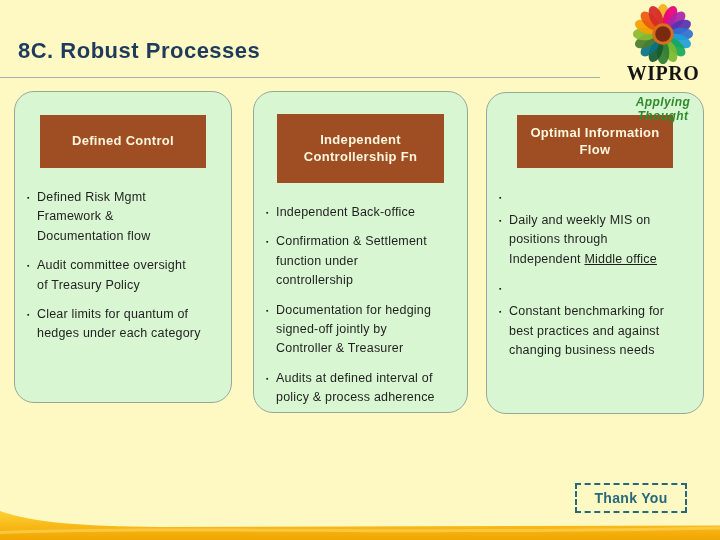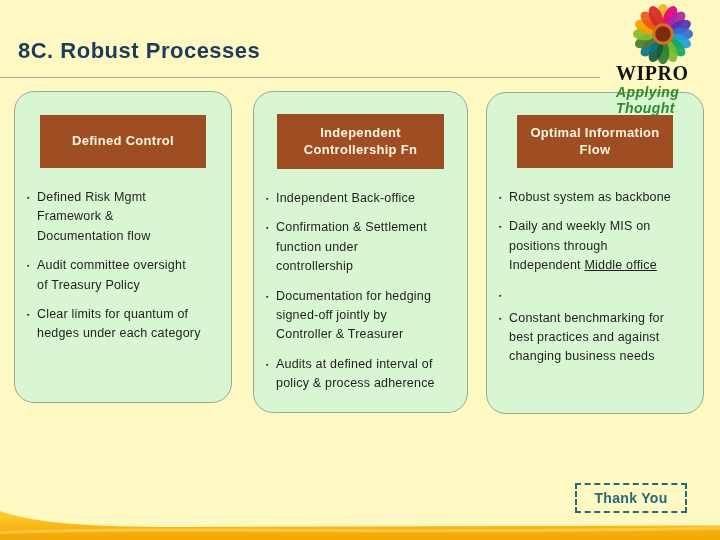--- a/index.html
+++ b/index.html
@@ -12,51 +12,51 @@
     position:absolute; left:18px; top:38px;
     font-size:22px; letter-spacing:0.5px;
     color:var(--title, #1e3a5c);
   }
   .title-rule {
     position:absolute; left:0; top:77px; width:600px; height:1px;
     background:var(--rule_gray, #a4adb5);
   }
   .logo {
     position:absolute; top:2px; right:10px; width:94px;
-    text-align:left; z-index:5;
+    text-align:center; z-index:5;
   }
   .logo svg { display:block; margin:0 auto; }
   .brand {
     font-family:"Liberation Serif", serif; font-weight:700;
     font-size:20px; letter-spacing:0.5px; color:#141414; line-height:1;
     margin-top:-3px;
   }
   .tagline {
-    font-size:14px; font-weight:700; font-style:italic;
-    color:var(--tagline_green, #2e8b2e); letter-spacing:0.4px; margin-top:1px;
+    font-size:12px; font-weight:700; font-style:italic;
+    color:var(--tagline_green, #2e8b2e); letter-spacing:0.4px; margin-top:12px;
   }
   .panel {
     position:absolute;
     background:var(--panel_bg, #d9f6d2);
     border:1px solid var(--panel_border, #98a898);
     border-radius:20px;
   }
   .panel-1 { left:14px;  top:91px; width:218px; height:312px; }
   .panel-2 { left:253px; top:91px; width:215px; height:322px; }
   .panel-3 { left:486px; top:92px; width:218px; height:322px; }
   .panel-header {
     background:var(--accent_brown, #9e4e22);
     color:var(--header_text, #fdf5dd);
     font-weight:700; font-size:13px; line-height:1.3; letter-spacing:0.3px;
     display:flex; align-items:center; justify-content:center;
     text-align:center; white-space:pre-line;
     margin-left:auto; margin-right:auto;
   }
   .panel-1 .panel-header { width:166px; height:53px; margin-top:23px; }
-  .panel-2 .panel-header { width:167px; height:55px; margin-top:22px; }
+  .panel-2 .panel-header { width:167px; height:69px; margin-top:22px; }
   .panel-3 .panel-header { width:156px; height:53px; margin-top:22px; }
   .bullets {
     list-style:none; margin-top:20px; padding:0 8px 0 12px;
   }
   .bullets li {
     display:flex; margin-bottom:10px;
     font-size:12.5px; line-height:1.55; letter-spacing:0.2px;
     color:var(--body_text, #1f1f1f);
   }
   .bullets .marker {
@@ -160,21 +160,20 @@
       </li>
     </ul>
   </div>
 
   <div class="panel panel-3">
     <div class="panel-header">Optimal Information
 Flow</div>
     <ul class="bullets">
       <li>
         <span class="marker">▪</span>
-        <span class="t">Robust system as backbone</span>
       </li>
       <li>
         <span class="marker">▪</span>
         <span class="t"><span>Daily and weekly MIS on
 positions through
 Independent </span><span class="u">Middle office</span></span>
       </li>
       <li>
         <span class="marker">▪</span>
       </li>

